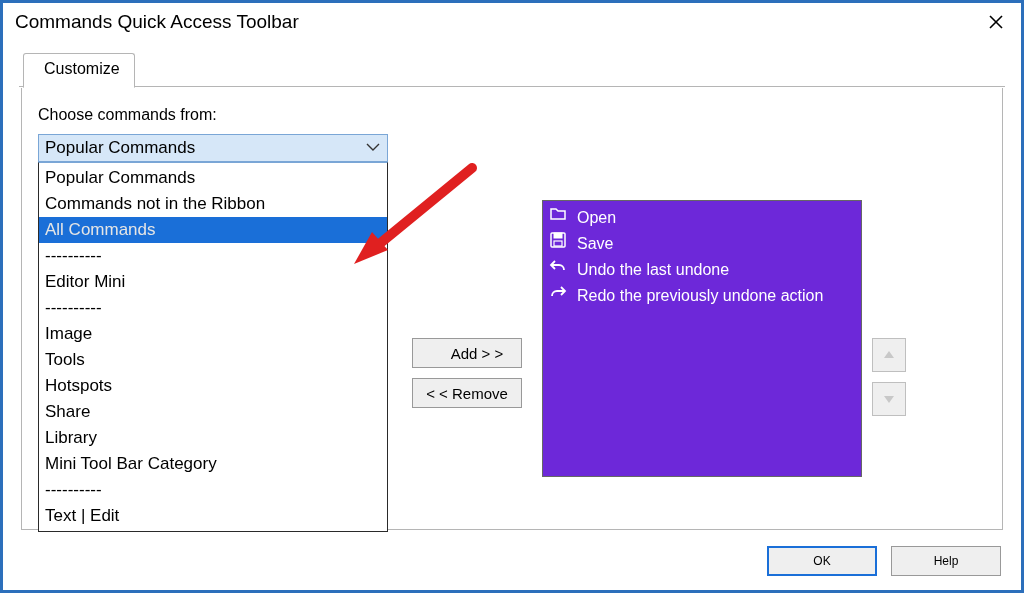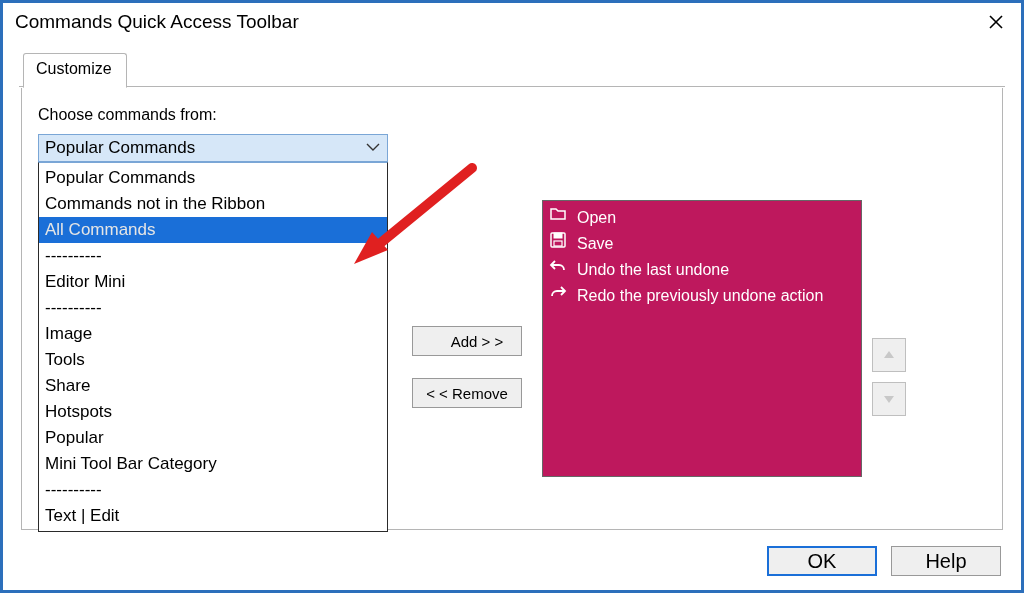--- a/index.html
+++ b/index.html
@@ -36,21 +36,21 @@
   .tabstrip{
     position:absolute;
     top:50px; left:16px; right:16px;
     height:34px;
     border-bottom:1px solid #b5b5b5;
   }
   .tab{
     position:absolute;
     top:0; left:4px;
     height:35px;
-    padding:6px 14px 4px 12px;
+    padding:6px 14px 4px 20px;
     background:#fff;
     border:1px solid #b5b5b5;
     border-bottom:1px solid #fff;
     border-radius:3px 3px 0 0;
   }
 
   
   .content{
     position:absolute;
     top:85px; left:18px; right:18px; bottom:60px;
@@ -125,29 +125,29 @@
   .mid-btn{
     position:absolute;
     left:390px;
     width:110px; height:30px;
     background:#efefef;
     border:1px solid #999;
     font-size:15px;
     display:flex; align-items:center; justify-content:center;
     cursor:pointer;
   }
-  .add-btn{ top:238px;padding-left:20px; }
+  .add-btn{ top:250px;padding-left:20px; }
   .remove-btn{ top:290px; }
 
   
   .right-list{
     position:absolute;
     top:112px; left:520px;
     width:320px; height:277px;
-    background:#be185d;
+    background:#6d28d9;
     color:#fff;
     border:1px solid #666;
     padding:4px 6px;
     font-size:16px;
   }
   .right-list .row{
     display:flex; align-items:center; gap:10px;
     line-height:26px;
   }
   .right-list svg{width:18px;height:18px;fill:#fff;stroke:#fff;}
@@ -170,21 +170,21 @@
   
   .bottom-row{
     position:absolute;
     bottom:14px; right:20px;
     display:flex; gap:14px;
   }
   .btn{
     width:110px; height:30px;
     background:#efefef;
     border:1px solid #999;
-    font-size:20px;
+    font-size:12px;
     display:flex; align-items:center; justify-content:center;
     cursor:pointer;
   }
   .btn.primary{
     border:2px solid #1a6fd8;
     background:#efefef;
   }
 
   
   .arrow{
@@ -226,23 +226,23 @@
 
   <div class="dropdown" id="dropdown">
       <div class="item">Popular Commands</div>
       <div class="item">Commands not in the Ribbon</div>
       <div class="item selected">All Commands</div>
       <div class="sep">----------</div>
       <div class="item">Editor Mini</div>
       <div class="sep">----------</div>
       <div class="item">Image</div>
       <div class="item">Tools</div>
+      <div class="item">Hotspots</div>
       <div class="item">Share</div>
-      <div class="item">Hotspots</div>
-      <div class="item">Popular</div>
+      <div class="item">Library</div>
       <div class="item">Mini Tool Bar Category</div>
       <div class="sep">----------</div>
       <div class="item">Text   | Edit</div>
     </div>
 
   <div class="behind-list">
     <div class="row">
       <svg viewBox="0 0 18 18">
           <rect x="2" y="2" width="14" height="14" rx="1" fill="none" stroke="#fff" stroke-width="1.5"></rect>
           <rect x="5" y="2" width="8" height="5" fill="#fff"></rect>

